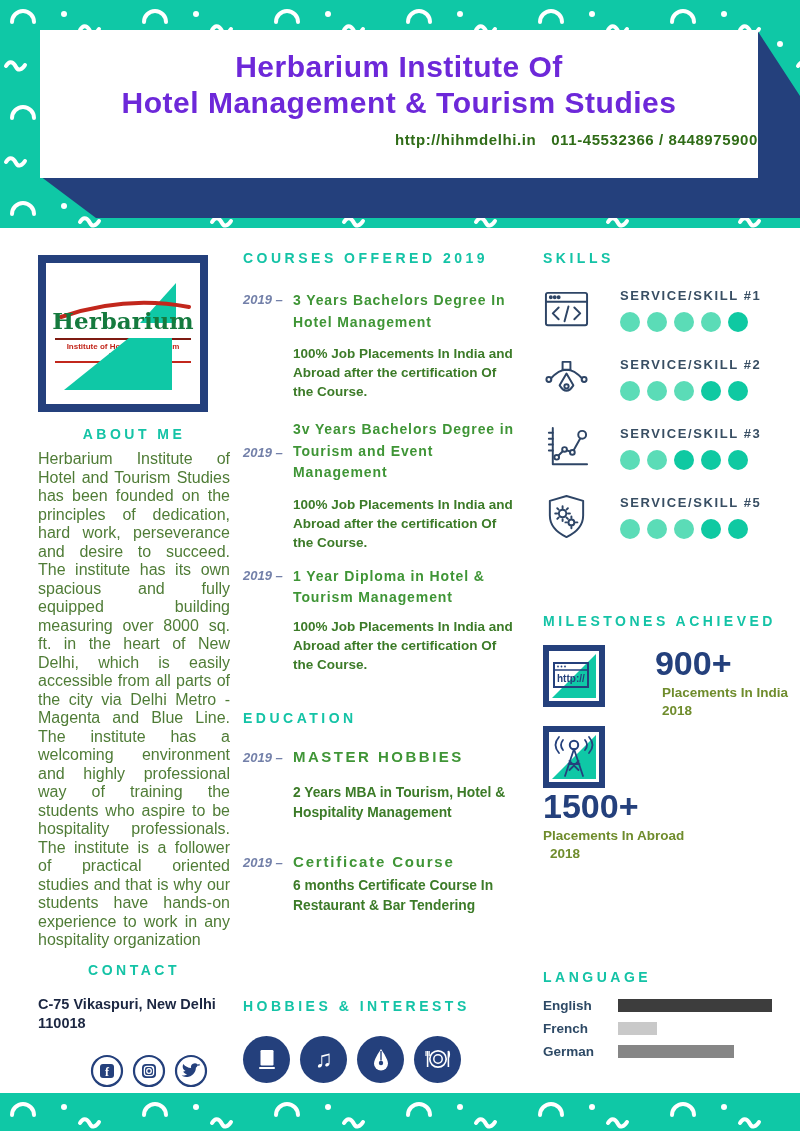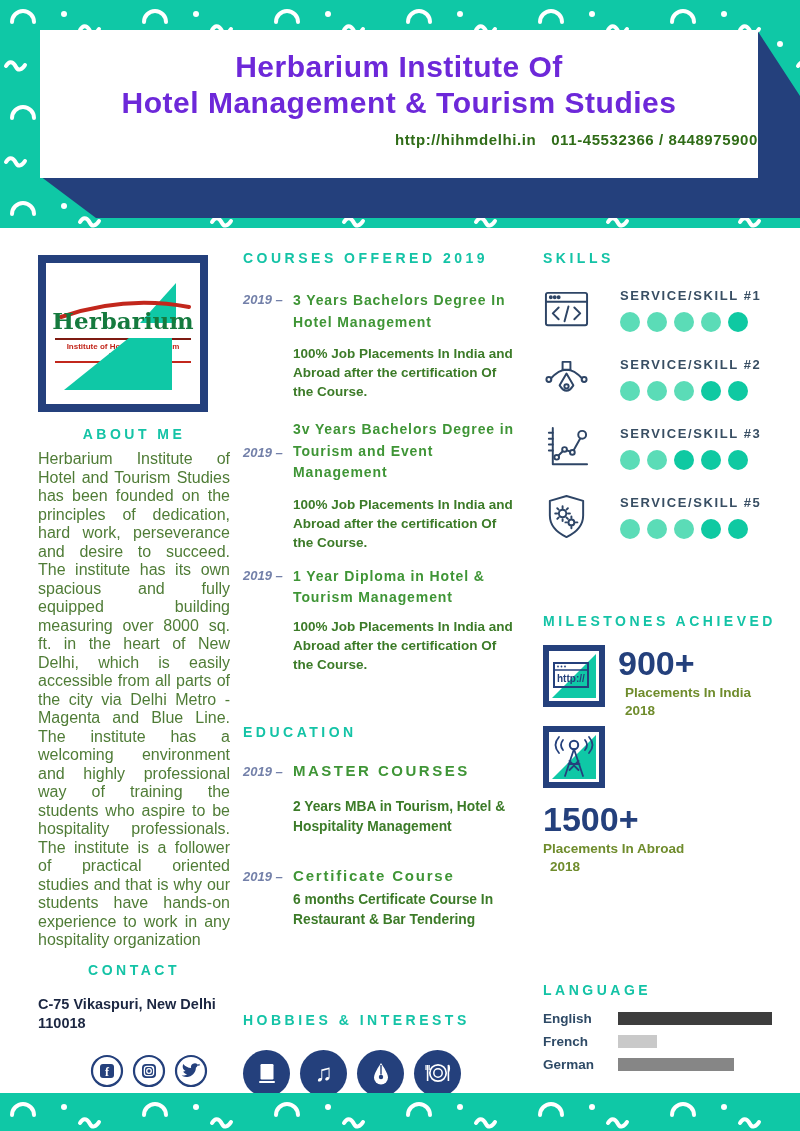--- a/index.html
+++ b/index.html
@@ -51,21 +51,21 @@
   .social-row{margin-top:20px;display:flex;gap:8px;justify-content:center;padding-left:30px;}
   .social-icon{width:34px;height:34px;cursor:pointer;}
 
   
   .item-row{display:flex;margin-top:18px;}
   .item-date{width:50px;font-size:13px;font-style:italic;font-weight:bold;
     color:#7380a9;padding-top:2px;flex:none;}
   .item-body{flex:1;}
   .course-title{font-size:14px;font-weight:bold;color:#3f9536;letter-spacing:.9px;line-height:21.5px;}
   .course-desc{margin-top:11px;font-size:13.5px;font-weight:bold;color:#3c7b28;line-height:19px;}
-  .edu-heading{margin-top:50px;}
+  .edu-heading{margin-top:36px;}
   .edu-title-caps{font-size:15px;font-weight:bold;color:#3f9536;letter-spacing:2.5px;}
   .edu-title{font-size:15px;font-weight:bold;color:#3f9536;letter-spacing:1.8px;}
   .edu-desc{margin-top:13px;font-size:13.8px;font-weight:bold;color:#3c7b28;line-height:20px;}
   .edu-item2{margin-top:30px;}
   .hobby-heading{margin-top:82px;}
   .hobby-row{display:flex;gap:10px;margin-top:22px;}
   .hobby-circle{width:47px;height:47px;border-radius:50%;background:#24407c;
     display:flex;align-items:center;justify-content:center;color:#fff;}
   .hobby-circle .glyph{font-size:24px;line-height:1;}
 
@@ -73,21 +73,21 @@
   .skill-row{display:flex;gap:30px;margin-top:22px;align-items:flex-start;}
   .skill-row.first{margin-top:20px;}
   .skill-icon{width:47px;height:47px;flex:none;}
   .skill-label{font-size:13px;font-weight:bold;color:#384e63;letter-spacing:1.6px;padding-top:2px;}
   .skill-dots{margin-top:9px;display:flex;gap:7px;}
   .dot{width:20px;height:20px;border-radius:50%;}
   .dot.light{background:#5bdcb7;}
   .dot.dark{background:#0fc9a2;}
 
   .milestone-heading{margin-top:73px;}
-  .milestone-row{display:flex;gap:13px;margin-top:16px;}
+  .milestone-row{display:flex;margin-top:16px;justify-content:space-between;}
   .milestone-iconbox{width:62px;height:62px;border:6px solid #24407c;box-sizing:border-box;
     background:#fff;flex:none;}
   .milestone-value{font-size:34px;font-weight:bold;color:#24407c;line-height:36px;}
   .milestone-caption{font-size:13.5px;color:#6f8c2c;font-weight:bold;margin-top:3px;
     line-height:18px;padding-left:7px;}
 
   .language-heading{margin-top:106px;}
   .lang-row{display:flex;align-items:center;margin-top:8px;}
   .lang-row.first{margin-top:13px;}
   .lang-name{width:60px;font-size:13.5px;font-weight:bold;color:#2e4a66;flex:none;}
@@ -194,21 +194,21 @@
       <div class="course-title">1 Year Diploma in Hotel &amp; Tourism Management</div>
       <div class="course-desc" style="margin-top:8px;">100% Job Placements In India and Abroad after the certification Of the Course.</div>
     </div>
   </div>
 
   <div class="section-heading edu-heading">EDUCATION</div>
 
   <div class="item-row" style="margin-top:22px;">
     <div class="item-date">2019 –</div>
     <div class="item-body">
-      <div class="edu-title-caps">MASTER COURSES</div>
+      <div class="edu-title-caps">MASTER HOBBIES</div>
       <div class="edu-desc" style="margin-top:18px;">2 Years MBA in Tourism, Hotel &amp; Hospitality Management</div>
     </div>
   </div>
 
   <div class="item-row edu-item2">
     <div class="item-date">2019 –</div>
     <div class="item-body">
       <div class="edu-title">Certificate Course</div>
       <div class="edu-desc" style="margin-top:6px;">6 months Certificate Course In Restaurant &amp; Bar Tendering</div>
     </div>

